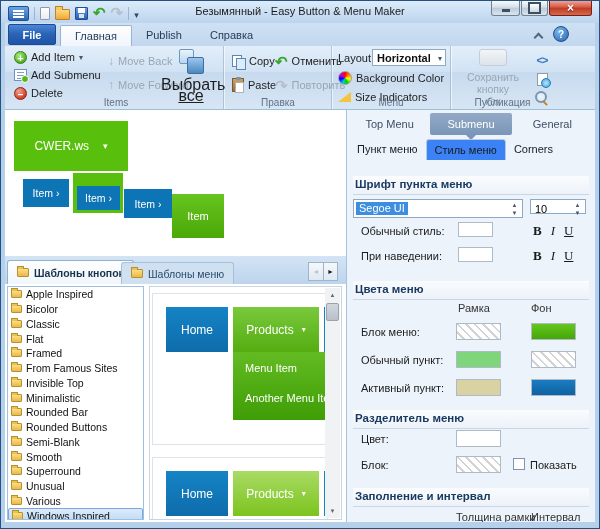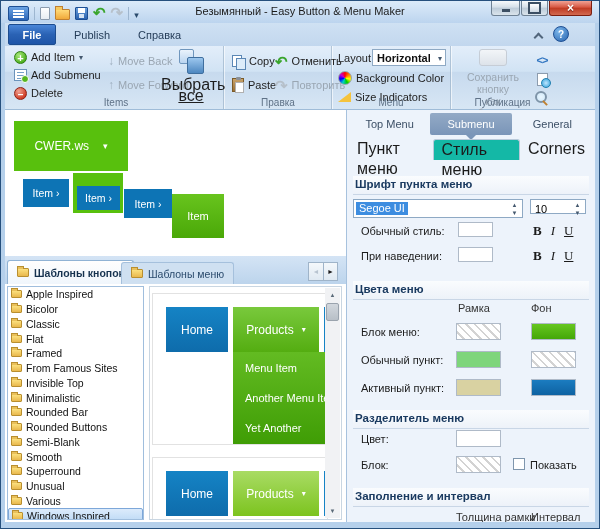--- a/index.html
+++ b/index.html
@@ -172,21 +172,21 @@
              background:#fff; border:1px solid #c9d6e2; overflow:hidden; }
   .card { position:absolute; left:2px; width:176px; background:#fff; border:1px solid #e2e2e2; }
   #card1 { top:6px; height:152px; }
   #card2 { top:170px; height:120px; }
   .pv { position:absolute; color:#fff; font-size:12px; display:flex; align-items:center;
         justify-content:center; gap:8px; }
   .pv-home { left:13px; top:13px; width:62px; height:45px; background:linear-gradient(#1583c5,#0e6cab); }
   .pv-prod { left:80px; top:13px; width:86px; height:45px; background:linear-gradient(#79c93c,#54ad11); }
   .pv-prod2 { background:linear-gradient(#a9db64,#7cc41f); }
   .pv-sliver { left:171px; top:13px; width:4px; height:45px; background:#1583c5; }
-  .pv-drop { position:absolute; left:80px; top:58px; right:0; height:92px;
+  .pv-drop { position:absolute; left:80px; top:58px; right:0; height:68px;
              background:linear-gradient(#63bb22,#3f9d05); }
   .pv-drop span { position:absolute; left:12px; color:#fff; font-size:11px; white-space:nowrap; }
 
   
   #pscroll { position:absolute; right:1px; top:1px; bottom:1px; width:15px; background:#f1f2f4; }
   .sb-arrow { position:absolute; left:0; width:15px; height:14px; font-size:6px; color:#5a6a78;
               display:flex; align-items:center; justify-content:center; }
   #sb-up { top:0; } #sb-down { bottom:0; }
   #sb-thumb { position:absolute; left:1px; top:15px; width:13px; height:18px;
               background:linear-gradient(#d2d7dd,#b8bfc7); border:1px solid #9aa3ad; border-radius:2px; }
@@ -194,22 +194,22 @@
   
   #rightpanel { position:absolute; left:341px; right:0; top:0; bottom:0;
                 background:#edf3fb; border-left:1px solid #a7c2de; }
   #ptabs { position:absolute; left:2px; right:2px; top:3px; height:22px; display:flex; }
   .ptab { flex:1; text-align:center; line-height:22px; font-size:11px; color:#3c4f66; }
   .ptab.active { background:linear-gradient(#93aac6,#7a95b8); color:#fff; border-radius:2px; position:relative; }
   .ptab.active::after { content:""; position:absolute; left:50%; margin-left:-5px; bottom:-5px;
                         border-left:5px solid transparent; border-right:5px solid transparent;
                         border-top:5px solid #7a95b8; }
   #stabs { position:absolute; left:2px; right:2px; top:29px; height:21px; display:flex; }
-  .stab { padding:0 8px; line-height:20px; font-size:16px; color:#1b1b1b; }
-  .stab.active { background:#14b8a6; border:1px solid #b9c9da; border-bottom:none;
+  .stab { padding:0 8px; line-height:20px; font-size:11px; color:#1b1b1b; }
+  .stab.active { background:#3b82f6; border:1px solid #b9c9da; border-bottom:none;
                  border-radius:3px 3px 0 0; }
   #pbody { position:absolute; left:0; right:0; top:50px; bottom:0; padding:0 6px; overflow:hidden; }
   .sechdr { margin-top:16px; height:19px; padding:2px 2px 0; font-weight:bold; font-size:11.5px;
             color:#1a3a60; background:linear-gradient(#fafcfe,#edf2f9);
             border-bottom:1px solid #c9d6e6; }
   .sechdr:first-child { margin-top:16px; }
   .prow { position:relative; height:18px; margin-top:4px; }
   .plabel { position:absolute; left:8px; top:3px; font-size:11px; color:#1b1b1b; white-space:nowrap; }
   .swatch { position:absolute; height:15px; width:35px; border:1px solid #afbac8; background:#fff; }
   .hatch { background:repeating-linear-gradient(45deg,#fff 0 4px,#d3d3d3 4px 6px); }
@@ -260,20 +260,21 @@
     <div id="wincontrols">
       <div class="wc wc-min"></div>
       <div class="wc wc-max"></div>
       <div class="wc wc-close">×</div>
     </div>
   </div>
 
   <div id="tabrow">
     <div id="filetab">File</div>
     <div id="rtabs">
+      <div class="rtab active">Главная</div>
       <div class="rtab">Publish</div>
       <div class="rtab">Справка</div>
     </div>
     <span class="ic ic-chev"></span>
     <div id="helpbtn">?</div>
   </div>
 
   <div id="ribbon">
 
     <div class="group" style="left:4px; width:215px;">

